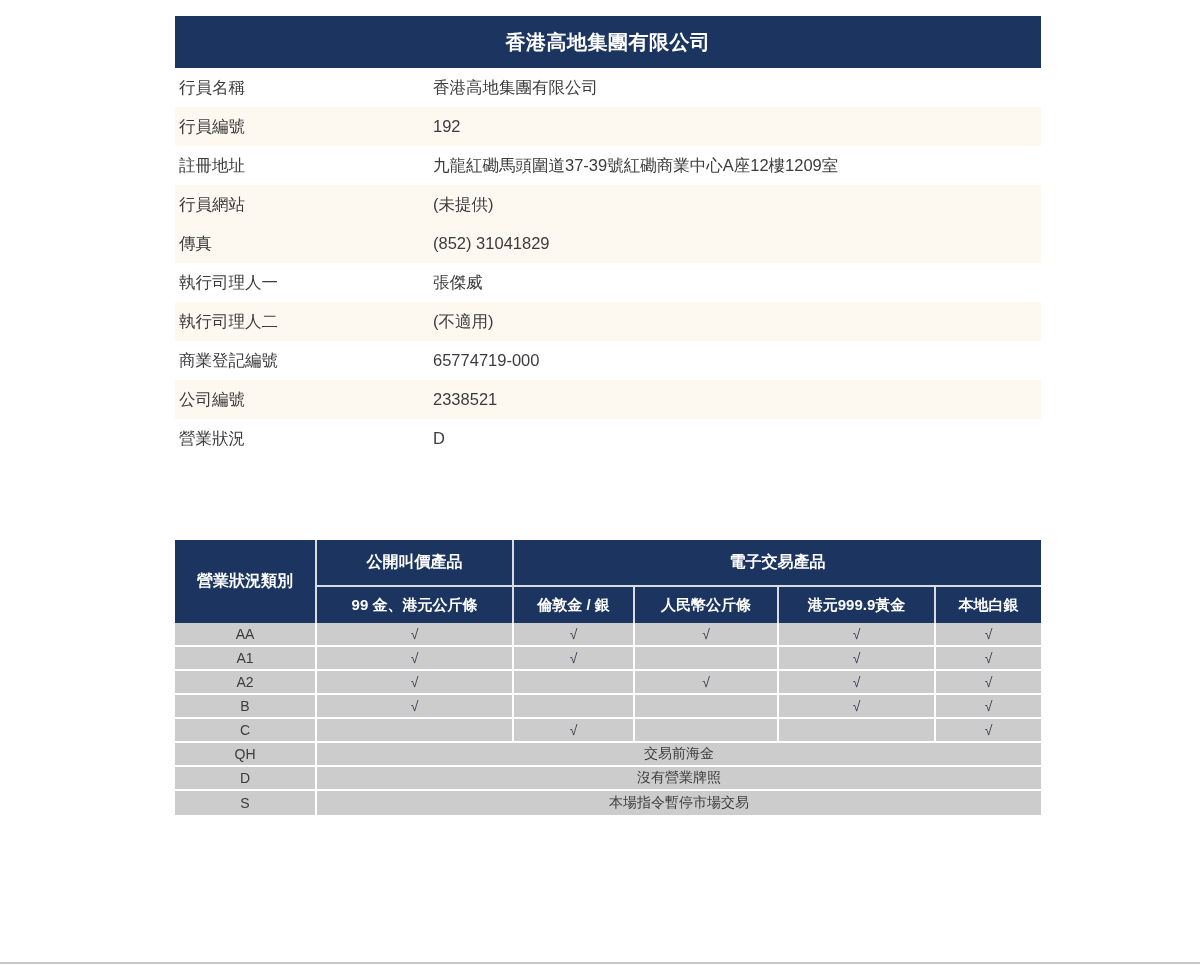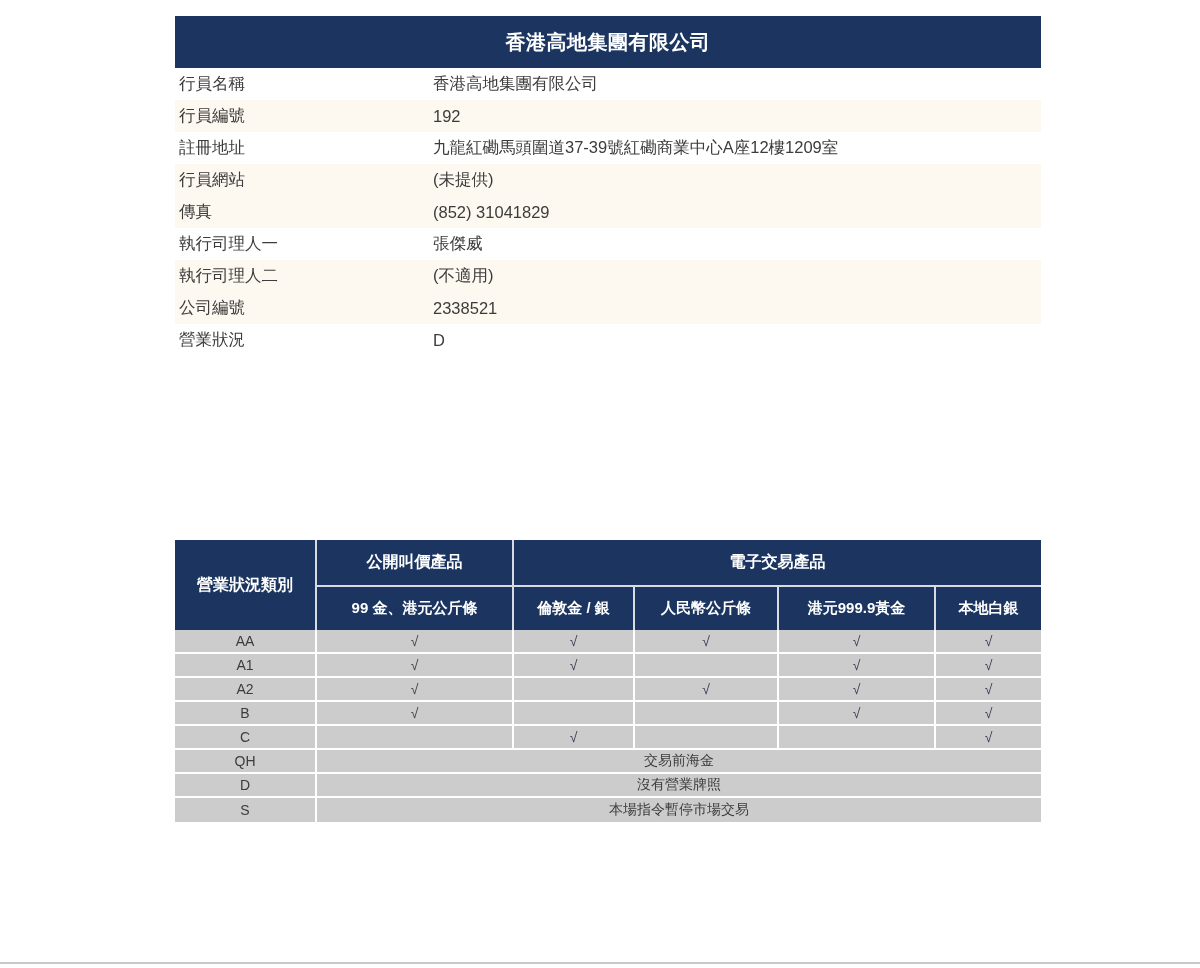--- a/index.html
+++ b/index.html
@@ -40,21 +40,21 @@
     height: 52px;
     letter-spacing: 0.5px;
   }
 
   table.detail {
     width: 100%;
     border-collapse: collapse;
     table-layout: fixed;
   }
   table.detail td {
-    height: 32px;
+    height: 39px;
     padding: 0 0 0 0;
     font-size: 16.5px;
     color: #333333;
     vertical-align: middle;
     border: none;
   }
   table.detail td.lbl {
     width: 258px;
     padding-left: 4px;
     color: #3c3c3c;
@@ -87,21 +87,21 @@
     border-bottom: 2px solid #d8dbe2;
     padding: 0 2px;
     white-space: nowrap;
   }
   table.status th.last { border-right: none; }
   table.status th.nb { border-bottom: none; }
   table.status th.rowspan-head {
     border-bottom: none;
   }
   table.status th.grp { height: 47px; font-size: 16px; }
-  table.status th.sub { height: 43px; }
+  table.status th.sub { height: 36px; }
 
   table.status td {
     background: #cccccc;
     color: #3c3c3c;
     font-size: 14px;
     text-align: center;
     vertical-align: middle;
     height: 24px;
     border-right: 2px solid #ffffff;
     border-bottom: 2px solid #ffffff;
@@ -169,20 +169,24 @@
             <td class="lbl">傳真</td>
             <td class="val">(852) 31041829</td>
           </tr>
           <tr class="odd">
             <td class="lbl">執行司理人一</td>
             <td class="val">張傑威</td>
           </tr>
           <tr class="even">
             <td class="lbl">執行司理人二</td>
             <td class="val">(不適用)</td>
+          </tr>
+          <tr class="odd">
+            <td class="lbl">商業登記編號</td>
+            <td class="val">65774719-000</td>
           </tr>
           <tr class="even">
             <td class="lbl">公司編號</td>
             <td class="val">2338521</td>
           </tr>
           <tr class="odd">
             <td class="lbl">營業狀況</td>
             <td class="val">D</td>
           </tr>
         </tbody>

